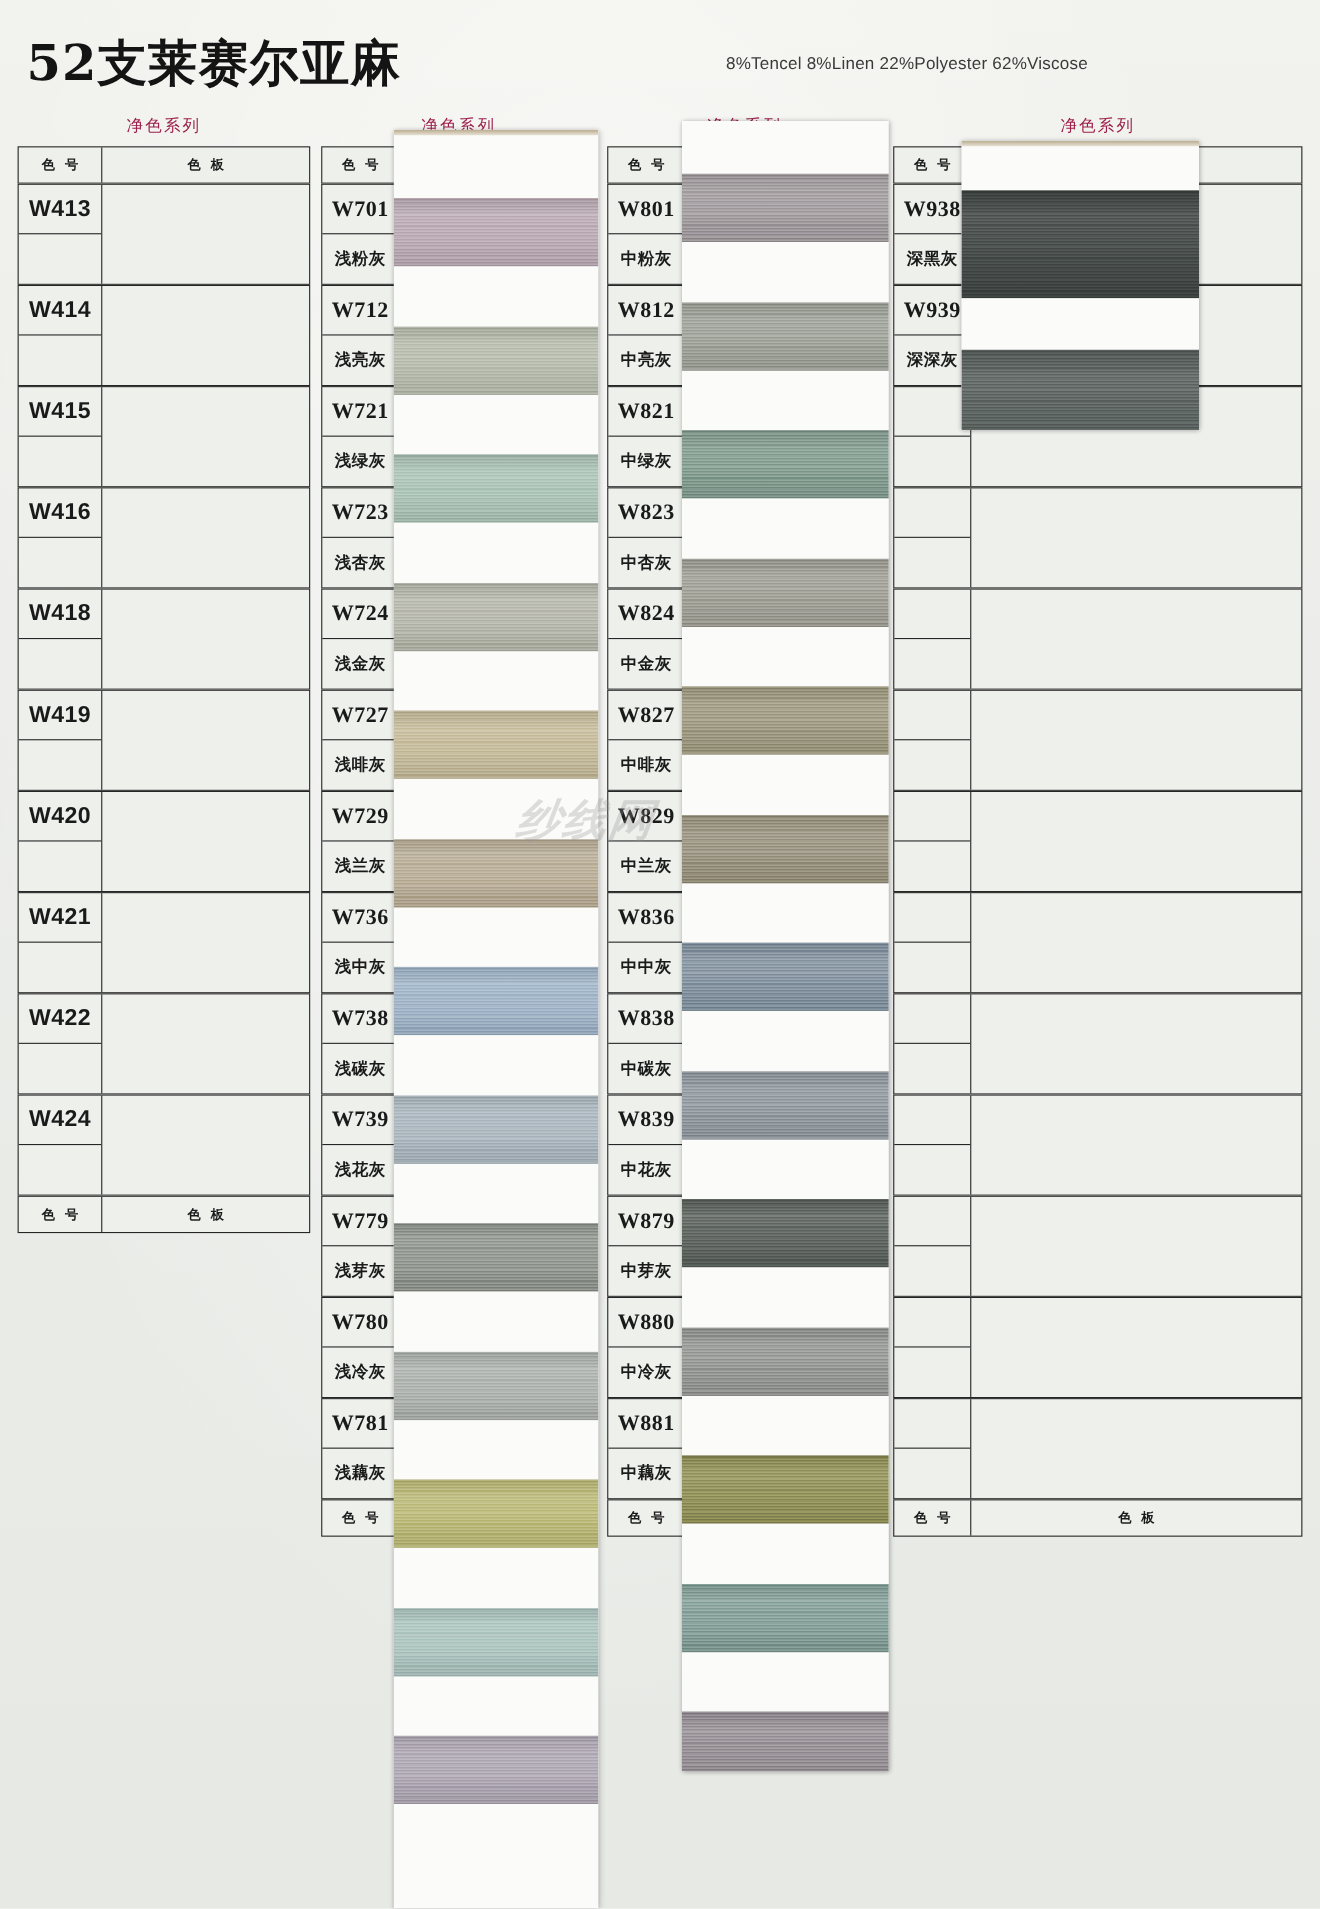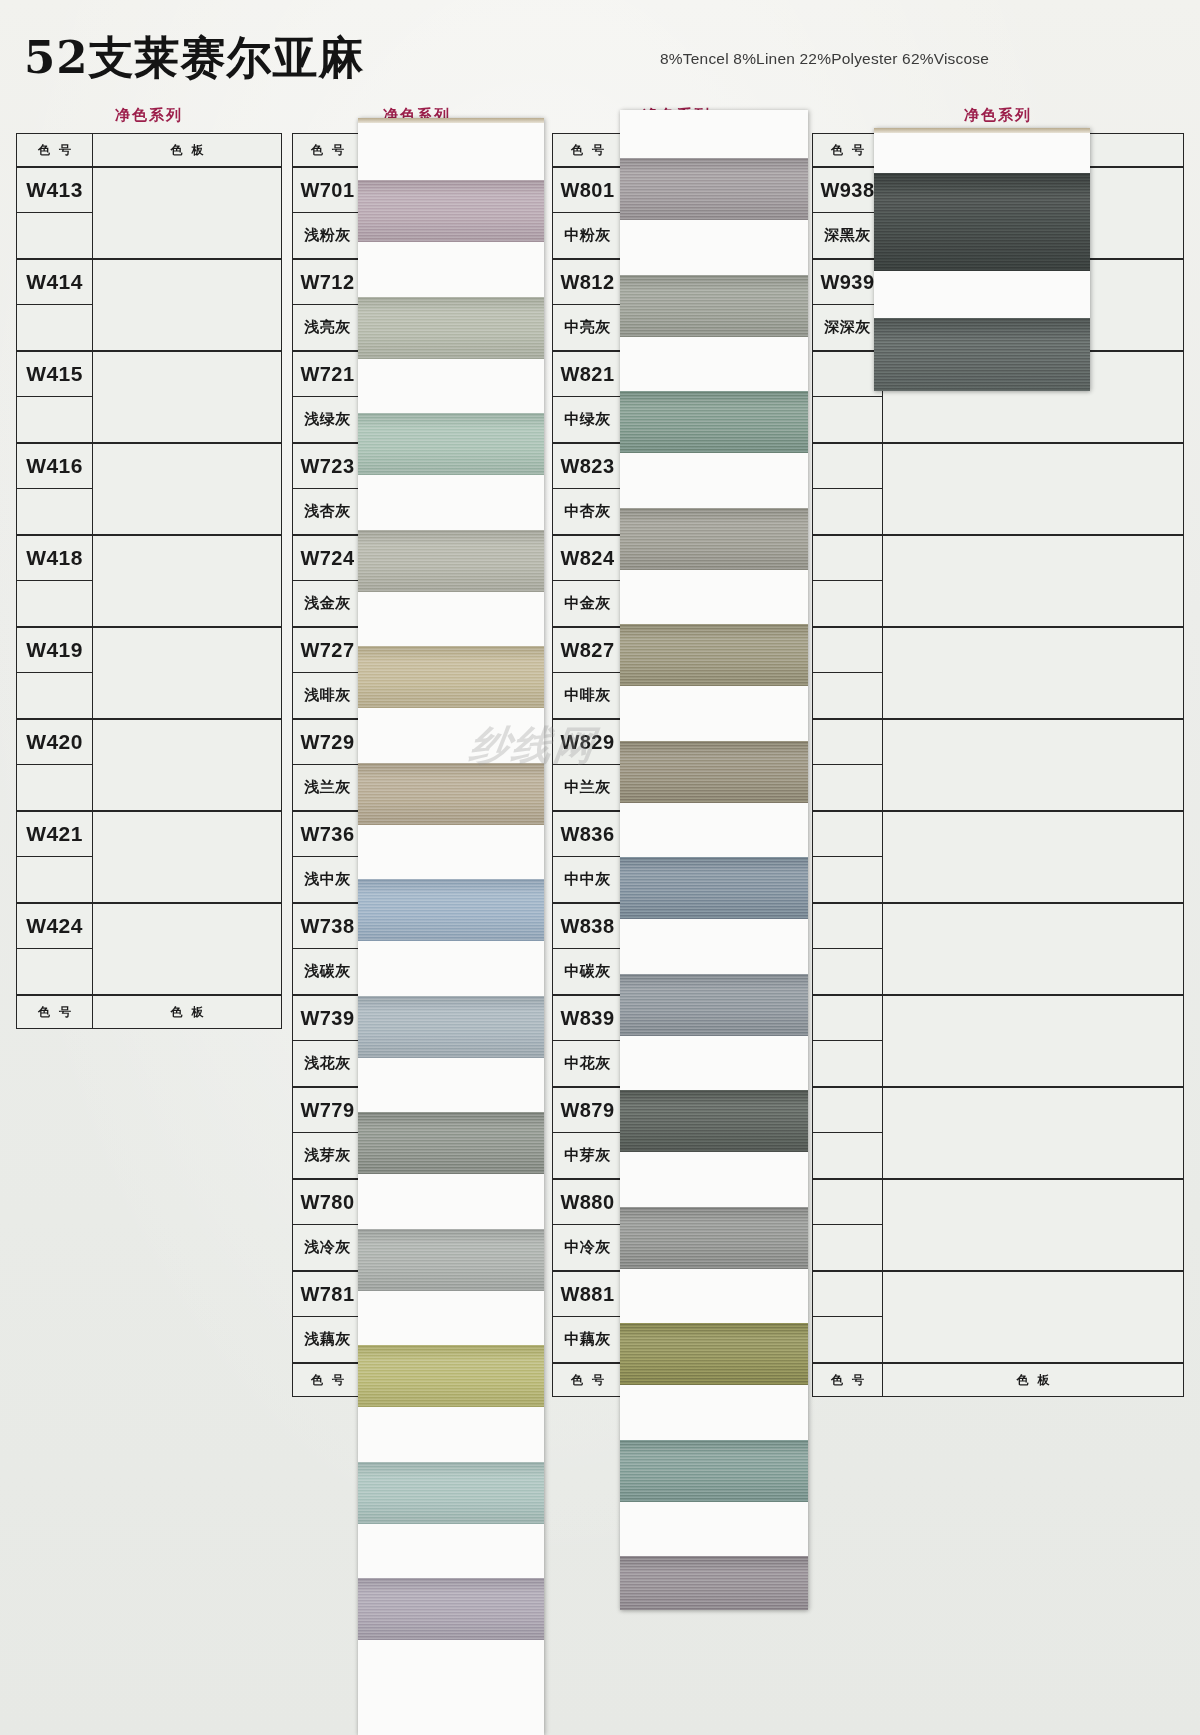--- a/index.html
+++ b/index.html
@@ -32,21 +32,21 @@
   .composition{
     position:absolute;left:660px;top:48px;width:520px;
     font-size:15.5px;line-height:21px;color:#3a3a3a;
     letter-spacing:.3px;text-align:left;
   }
   .composition .ln2{letter-spacing:.2px;}
 
   
   .col{position:absolute;top:105px;}
   .col-series{
-    text-align:center;font-size:15px;font-weight:700;
+    text-align:center;font-size:15px;font-weight:400;
     color:#9c1f4b;letter-spacing:2px;margin-bottom:8px;
     height:20px;line-height:20px;
   }
   .col1{left:16px;width:266px;}
   .col2{left:292px;width:250px;}
   .col3{left:552px;width:250px;}
   .col4{left:812px;width:372px;}
   .band{
     width:100%;
     border:1.6px solid #262626;
@@ -85,21 +85,21 @@
   }
   .hcell.code{border-right:1.6px solid #262626;flex:0 0 auto;}
   .hcell.board{flex:1 1 auto;}
 
   
   .col1 .cell-code,.col1 .hcell.code{width:76px;}
   .col2 .cell-code,.col2 .hcell.code{width:70px;}
   .col3 .cell-code,.col3 .hcell.code{width:70px;}
   .col4 .cell-code,.col4 .hcell.code{width:70px;}
 
-  .col2 .code-top,.col3 .code-top,.col4 .code-top{font-size:20px;}
+  .col2 .code-top,.col3 .code-top,.col4 .code-top{font-size:20px;font-family:Liberation Serif, serif;}
   .col2 .code-bot,.col3 .code-bot,.col4 .code-bot{font-size:15px;letter-spacing:.5px;}
 
   
   .strip{
     position:absolute;
     background:#fbfbfa;
     box-shadow:0 1px 4px rgba(0,0,0,.25),2px 0 5px rgba(0,0,0,.12);
     overflow:hidden;
   }
   .strip .sw{
@@ -206,20 +206,27 @@
       <div class="band row">
         <div class="cell-code">
           <div class="code-top">W420</div>
           <div class="code-bot"></div>
         </div>
         <div class="cell-sw"></div>
       </div>
       <div class="band row">
         <div class="cell-code">
           <div class="code-top">W421</div>
+          <div class="code-bot"></div>
+        </div>
+        <div class="cell-sw"></div>
+      </div>
+      <div class="band row">
+        <div class="cell-code">
+          <div class="code-top">W422</div>
           <div class="code-bot"></div>
         </div>
         <div class="cell-sw"></div>
       </div>
       <div class="band row">
         <div class="cell-code">
           <div class="code-top">W424</div>
           <div class="code-bot"></div>
         </div>
         <div class="cell-sw"></div>

